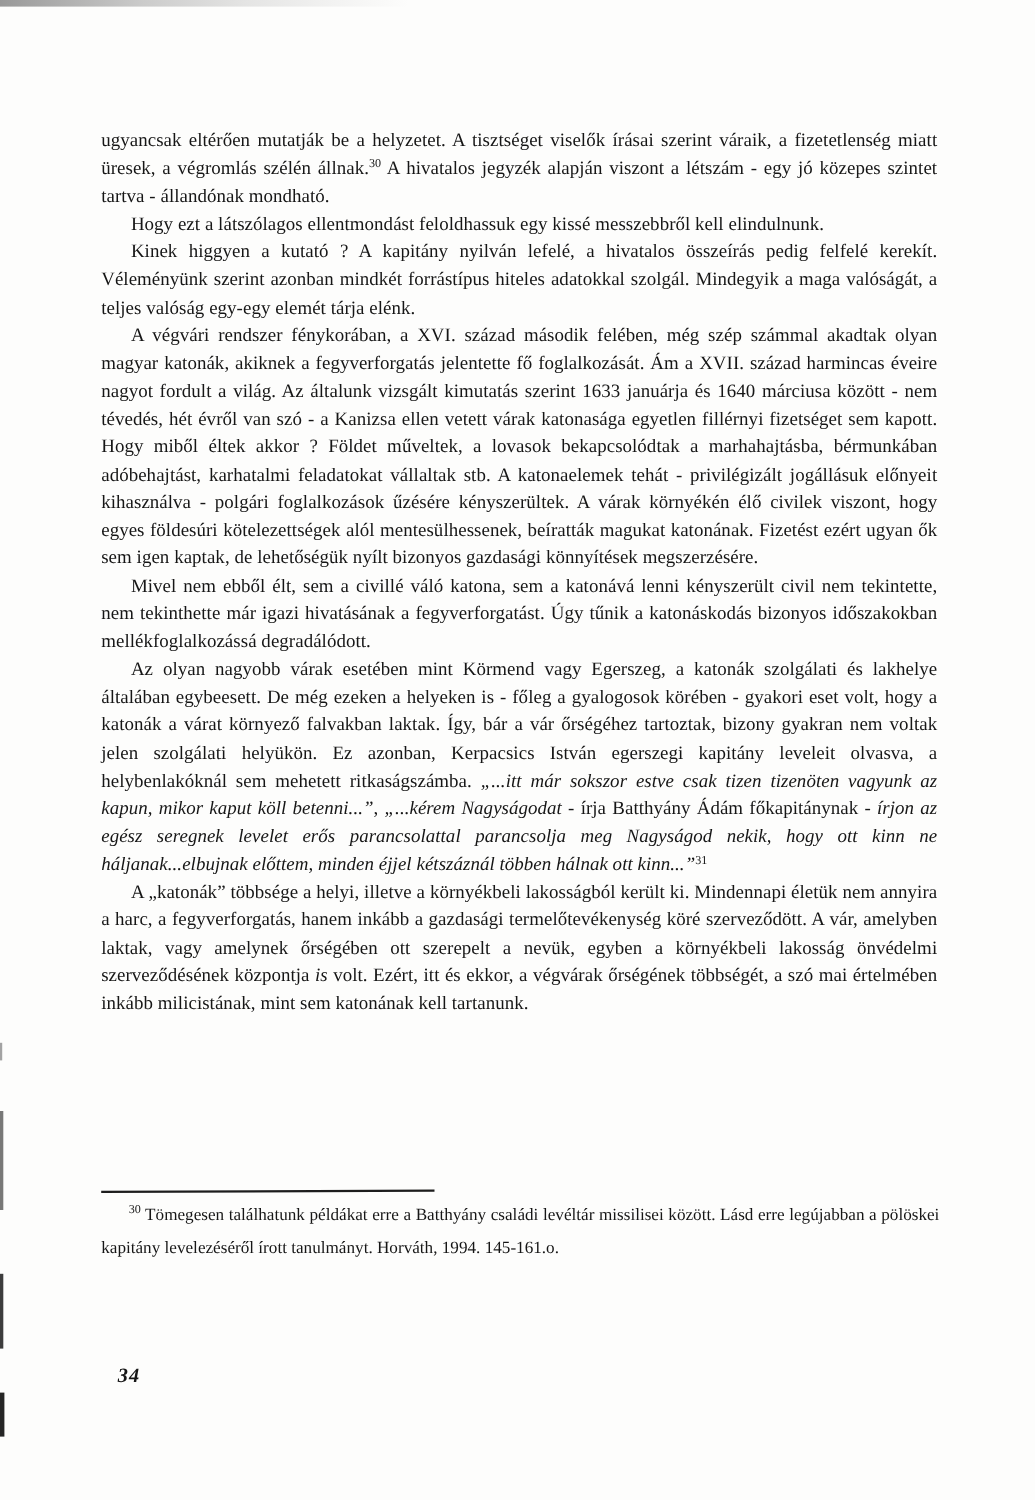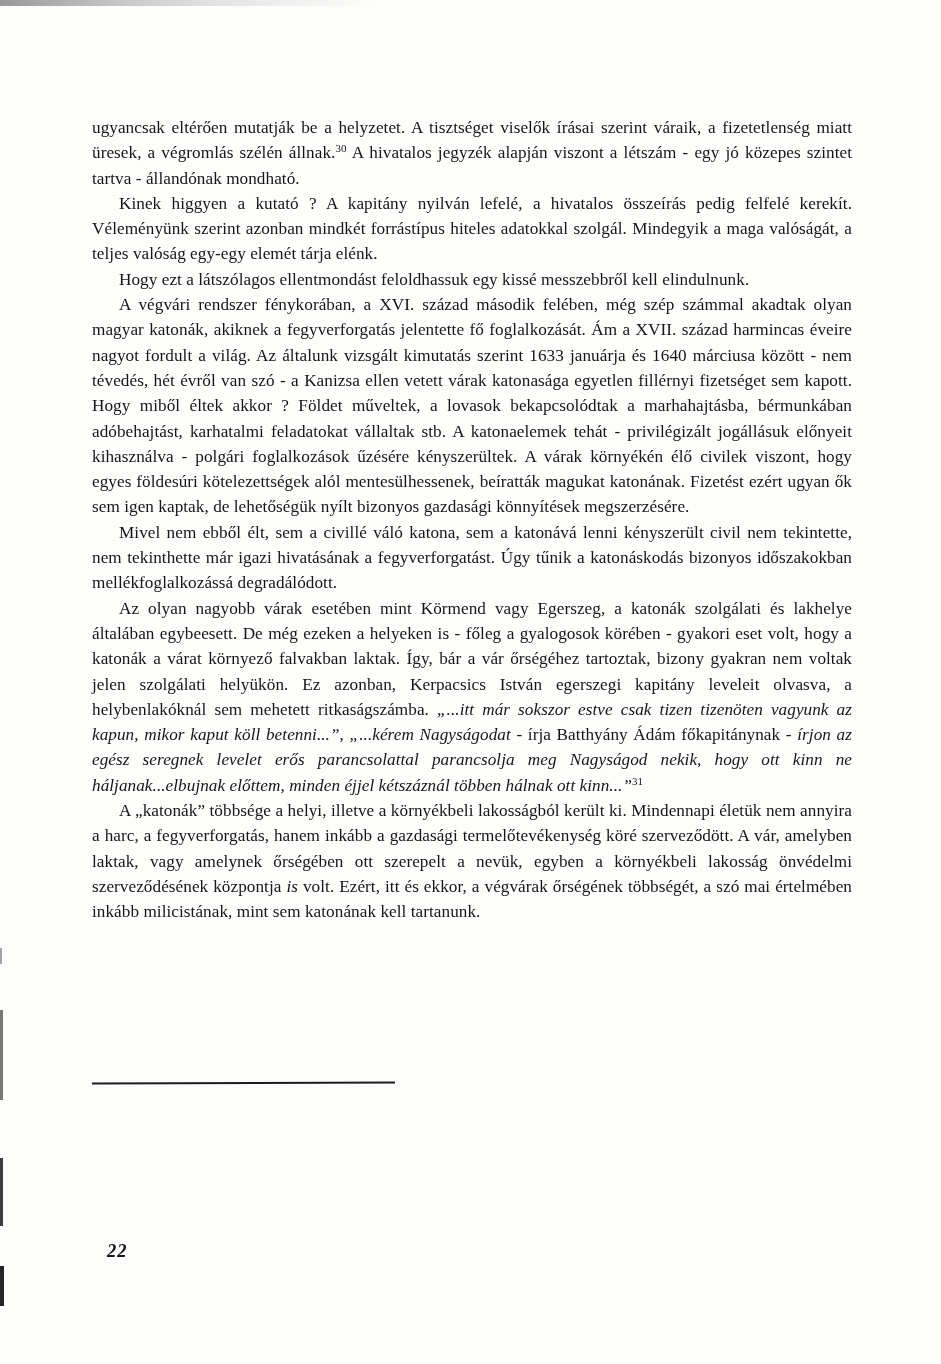--- a/index.html
+++ b/index.html
@@ -92,28 +92,29 @@
 <div class="page">
 
   <div class="scan-smudge-top"></div>
   <div class="scan-mark m1"></div>
   <div class="scan-mark m2"></div>
   <div class="scan-mark m3"></div>
   <div class="scan-mark m4"></div>
 
   <div class="body-text">
       <p class="para"><span>ugyancsak eltérően mutatják be a helyzetet. A tisztséget viselők írásai szerint váraik, a fizetetlenség miatt üresek, a végromlás szélén állnak.</span><sup class="fnref">30</sup><span> A hivatalos jegyzék alapján viszont a létszám - egy jó közepes szintet tartva - állandónak mondható.</span></p>
+      <p class="para indent"><span>Hogy ezt a látszólagos ellentmondást feloldhassuk egy kissé messzebbről kell elindulnunk.</span></p>
       <p class="para indent"><span>Kinek higgyen a kutató ? A kapitány nyilván lefelé, a hivatalos összeírás pedig felfelé kerekít. Véleményünk szerint azonban mindkét forrástípus hiteles adatokkal szolgál. Mindegyik a maga valóságát, a teljes valóság egy-egy elemét tárja elénk.</span></p>
-      <p class="para indent"><span>Hogy ezt a látszólagos ellentmondást feloldhassuk egy kissé messzebbről kell elindulnunk.</span></p>
       <p class="para indent"><span>A végvári rendszer fénykorában, a XVI. század második felében, még szép számmal akadtak olyan magyar katonák, akiknek a fegyverforgatás jelentette fő foglalkozását. Ám a XVII. század harmincas éveire nagyot fordult a világ. Az általunk vizsgált kimutatás szerint 1633 januárja és 1640 márciusa között - nem tévedés, hét évről van szó - a Kanizsa ellen vetett várak katonasága egyetlen fillérnyi fizetséget sem kapott. Hogy miből éltek akkor ? Földet műveltek, a lovasok bekapcsolódtak a marhahajtásba, bérmunkában adóbehajtást, karhatalmi feladatokat vállaltak stb. A katonaelemek tehát - privilégizált jogállásuk előnyeit kihasználva - polgári foglalkozások űzésére kényszerültek. A várak környékén élő civilek viszont, hogy egyes földesúri kötelezettségek alól mentesülhessenek, beíratták magukat katonának. Fizetést ezért ugyan ők sem igen kaptak, de lehetőségük nyílt bizonyos gazdasági könnyítések megszerzésére.</span></p>
       <p class="para indent"><span>Mivel nem ebből élt, sem a civillé váló katona, sem a katonává lenni kényszerült civil nem tekintette, nem tekinthette már igazi hivatásának a fegyverforgatást. Úgy tűnik a katonáskodás bizonyos időszakokban mellékfoglalkozássá degradálódott.</span></p>
       <p class="para indent"><span>Az olyan nagyobb várak esetében mint Körmend vagy Egerszeg, a katonák szolgálati és lakhelye általában egybeesett. De még ezeken a helyeken is - főleg a gyalogosok körében - gyakori eset volt, hogy a katonák a várat környező falvakban laktak. Így, bár a vár őrségéhez tartoztak, bizony gyakran nem voltak jelen szolgálati helyükön. Ez azonban, Kerpacsics István egerszegi kapitány leveleit olvasva, a helybenlakóknál sem mehetett ritkaságszámba. </span><span class="it">„...itt már sokszor estve csak tizen tizenöten vagyunk az kapun, mikor kaput köll betenni...”</span><span>, </span><span class="it">„...kérem Nagyságodat</span><span> - írja Batthyány Ádám főkapitánynak - </span><span class="it">írjon az egész seregnek levelet erős parancsolattal parancsolja meg Nagyságod nekik, hogy ott kinn ne háljanak...elbujnak előttem, minden éjjel kétszáznál többen hálnak ott kinn...”</span><sup class="fnref">31</sup></p>
       <p class="para indent"><span>A „katonák” többsége a helyi, illetve a környékbeli lakosságból került ki. Mindennapi életük nem annyira a harc, a fegyverforgatás, hanem inkább a gazdasági termelőtevékenység köré szerveződött. A vár, amelyben laktak, vagy amelynek őrségében ott szerepelt a nevük, egyben a környékbeli lakosság önvédelmi szerveződésének központja </span><span class="it">is</span><span> volt. Ezért, itt és ekkor, a végvárak őrségének többségét, a szó mai értelmében inkább milicistának, mint sem katonának kell tartanunk.</span></p>
     </div>
 
   <div class="fn-rule"></div>
 
   <div class="footnotes">
+      <p class="footnote"><sup class="fn-marker">30</sup> Tömegesen találhatunk példákat erre a Batthyány családi levéltár missilisei között. Lásd erre legújabban a pölöskei kapitány levelezéséről írott tanulmányt. Horváth, 1994. 145-161.o.</p>
     </div>
 
-  <div class="page-number">22</div>
+  <div class="page-number">34</div>
 
 </div>
 
 </body></html>

